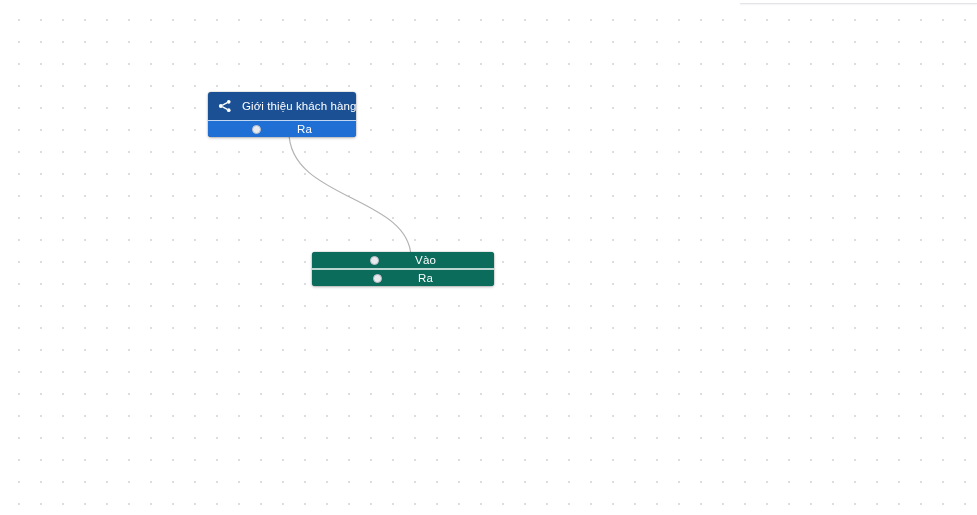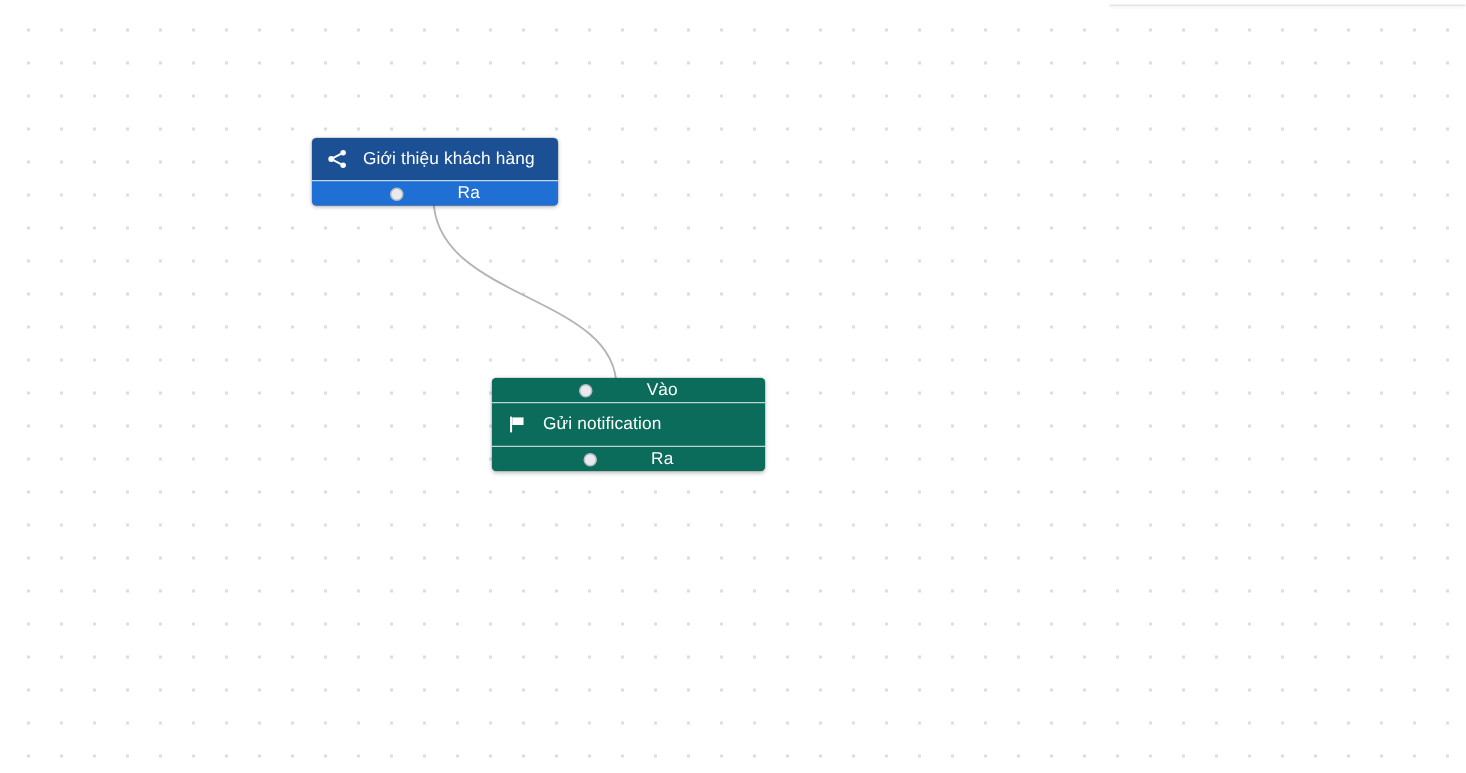--- a/index.html
+++ b/index.html
@@ -107,30 +107,30 @@
     font-size: 11.5px;
     color: #ffffff;
     white-space: nowrap;
     letter-spacing: 0.1px;
   }
 
   
   #node-gioi-thieu {
     left: 208px;
     top: 92px;
-    width: 164px;
+    width: 148px;
     background: #1b5094;
   }
   #node-gioi-thieu .node-port-row.bottom {
     background: #1f6fd4;
   }
 
   
   #node-gui-notification {
-    left: 328px;
+    left: 312px;
     top: 252px;
     width: 182px;
     background: #0c6c5b;
   }
   #node-gui-notification .node-port-row.top,
   #node-gui-notification .node-port-row.bottom {
     background: #0c6c5b;
   }
 </style>
 </head>
@@ -160,28 +160,19 @@
       <span class="port-dot"></span>
       <span>Ra</span>
     </div>
   </div>
 
   <div class="node" id="node-gui-notification">
     <div class="node-port-row top">
       <span class="port-dot"></span>
       <span>Vào</span>
     </div>
-    <div class="node-body">
-      <span class="node-icon">
-        <svg viewBox="0 0 16 16" width="14" height="14" xmlns="http://www.w3.org/2000/svg">
-          <path d="M3.1 2 L3.1 14" stroke="#ffffff" stroke-width="1.5" fill="none"></path>
-          <path d="M4 2.6 L12.6 2.6 L12.6 8.4 L4 8.4 Z" fill="#ffffff"></path>
-        </svg>
-      </span>
-      <span class="node-title">Gửi notification</span>
-    </div>
     <div class="node-port-row bottom">
       <span class="port-dot"></span>
       <span>Ra</span>
     </div>
   </div>
 
 </div>
 
 </body></html>

